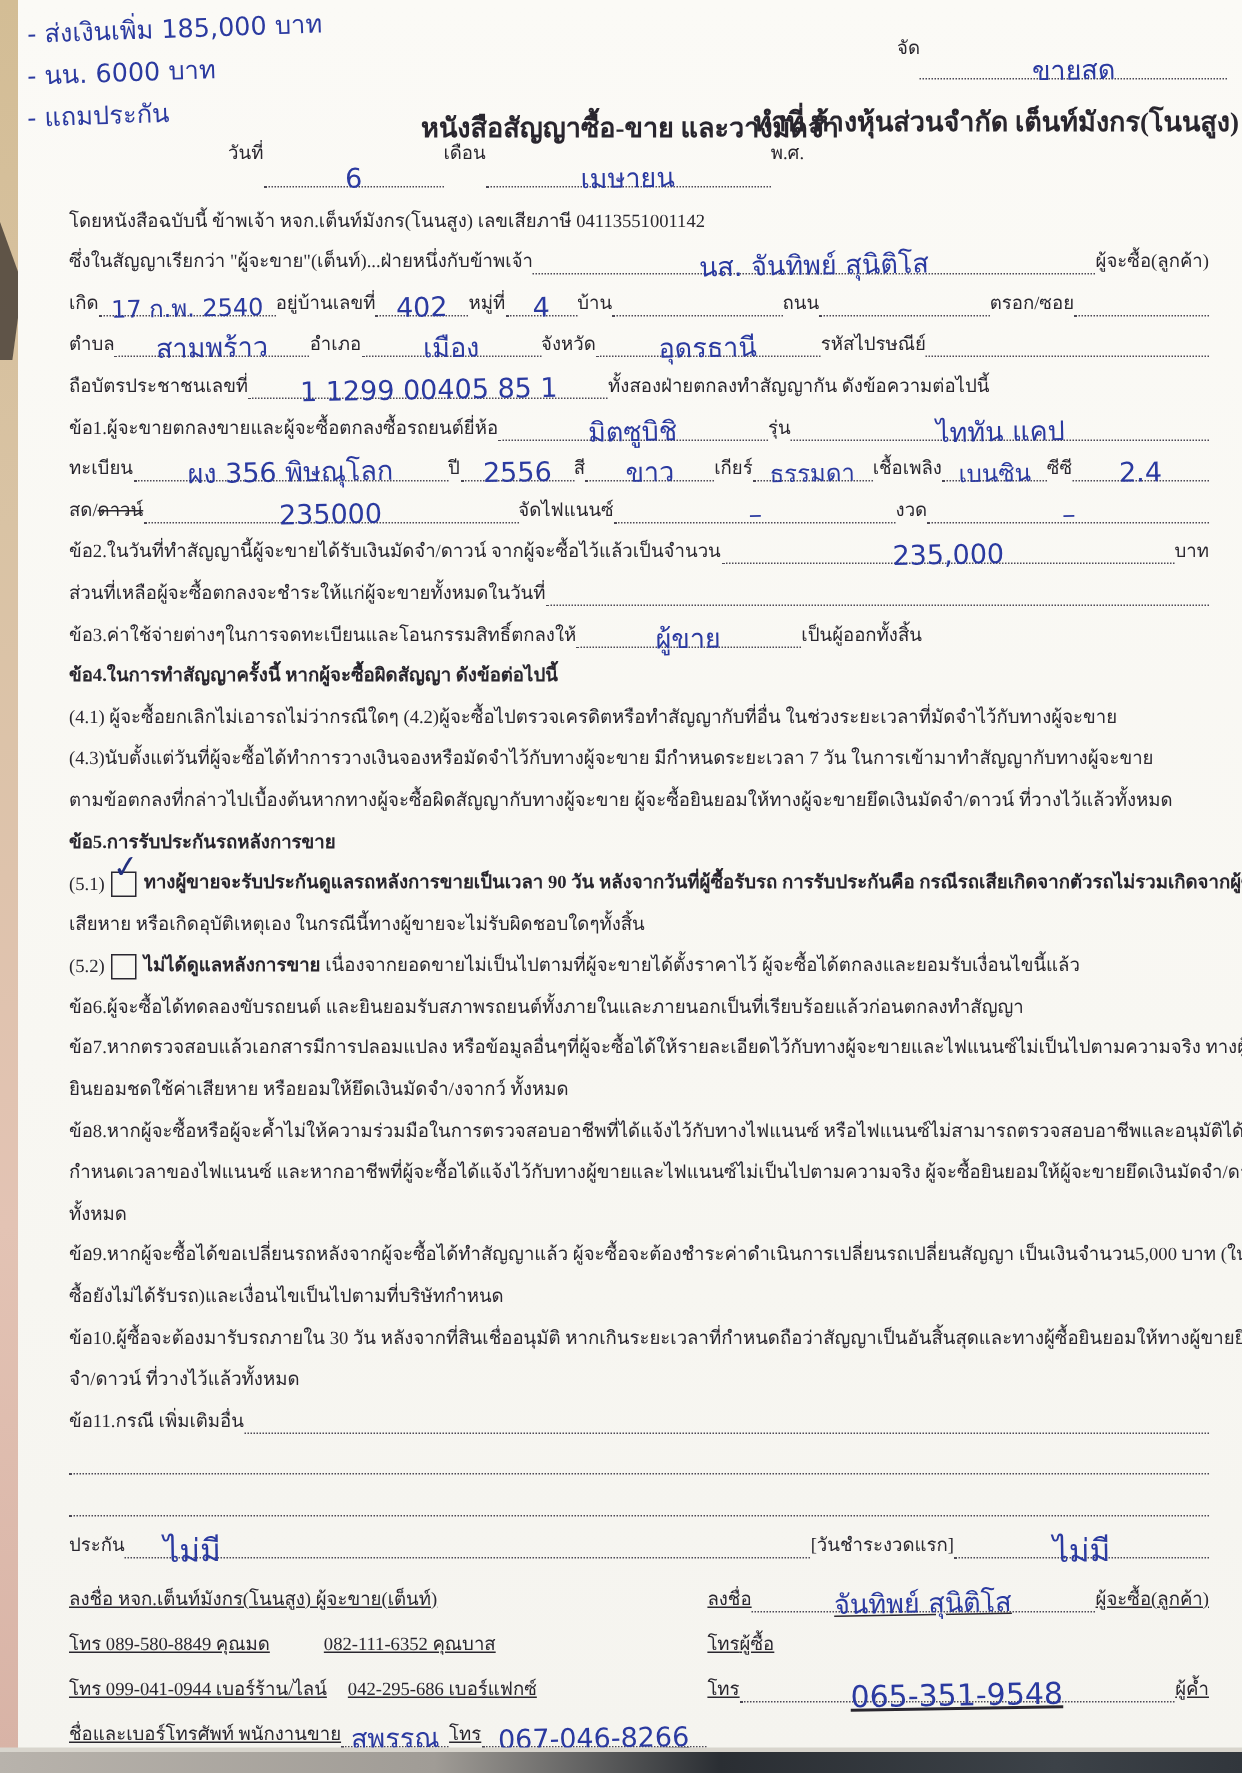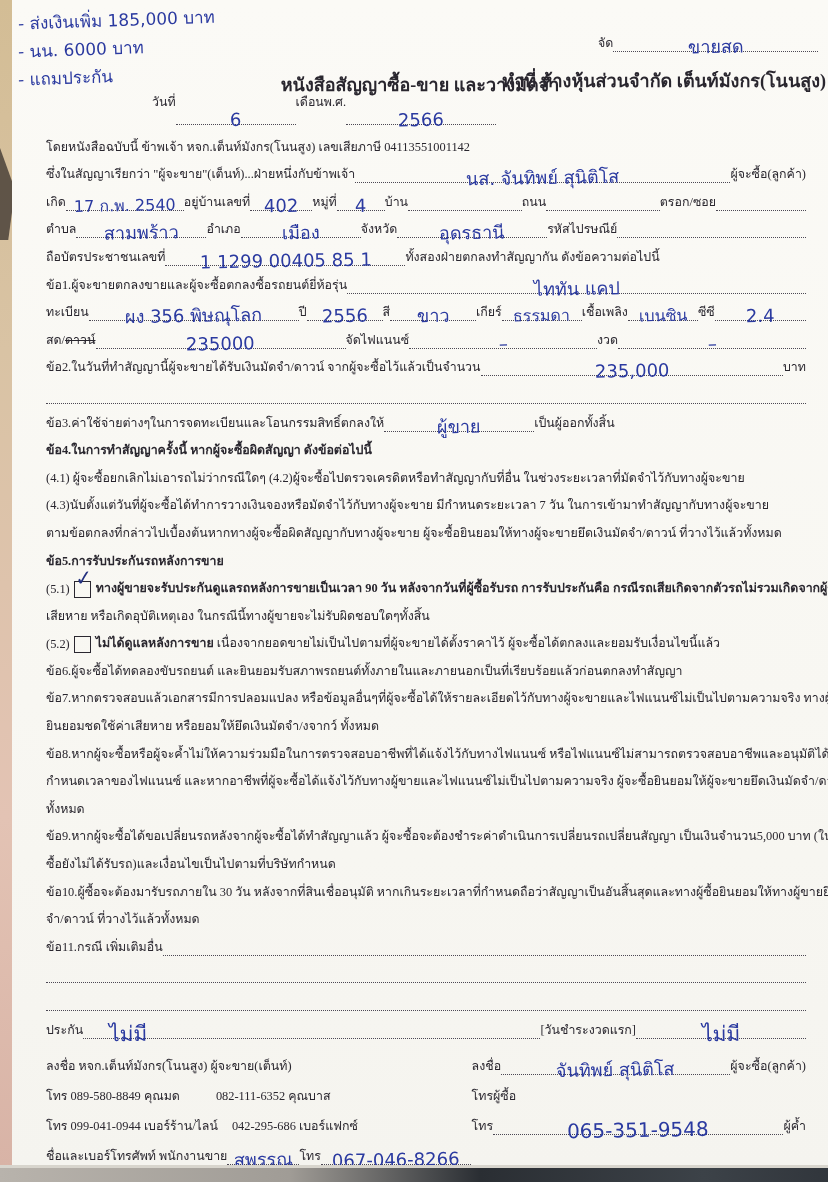--- a/index.html
+++ b/index.html
@@ -46,39 +46,39 @@
     margin-bottom:-3px;transform:rotate(-1deg);
     white-space:nowrap;
   }
   .hw.small{font-size:16px;}
   .b{font-weight:bold;}
   .strike{text-decoration:line-through;}
   .doc-title{
     position:absolute;left:50%;transform:translateX(-50%);top:30px;
     font-weight:bold;font-size:18px;white-space:nowrap;margin-top:40px;
   }
-  .filed{position:absolute;right:10px;top:22px;display:flex;align-items:flex-end;width:220px;height:30px;font-size:12.4px;}
+  .filed{position:absolute;right:10px;top:22px;display:flex;width:220px;height:30px;font-size:12.4px;}
   .made-at{position:absolute;right:2px;top:66px;font-size:18px;font-weight:bold;white-space:nowrap;}
   .date-line{position:absolute;left:140px;right:120px;top:92px;height:32px;display:flex;align-items:flex-start;font-size:12.4px;}
   .margin-notes{position:absolute;left:6px;top:12px;width:260px;}
   .margin-notes .hw{display:block;font-size:17px;margin-bottom:14px;transform:rotate(-2deg);text-align:left;}
   .bodyflow{position:absolute;left:34px;right:22px;top:128px;}
   .cbx{
     width:15px;height:15px;border:1.7px solid #2a2730;display:inline-block;
     position:relative;margin:0 5px -1px 4px;background:transparent;flex-shrink:0;
   }
   .cbx .mark{
     position:absolute;left:0px;top:-11px;font-size:21px;font-weight:bold;
     color:#23307f;margin:0;transform:rotate(-6deg);
   }
   .sig-block{display:flex;margin-top:6px;font-size:12.4px;}
   .sig-left{width:56%;}
   .sig-right{width:44%;}
   .sig-row{display:flex;align-items:flex-end;height:30px;white-space:nowrap;}
-  .sig-row > span{flex-shrink:0;}
+  .sig-row > span{flex-shrink:0;text-decoration:underline;}
   .sp{display:inline-block;width:36px;}
 </style>
 </head>
 <body>
 
 <div class="edge-left"></div>
 <div class="edge-wedge"></div>
 
 <div class="paper">
 
@@ -98,24 +98,24 @@
   </div>
 
   <div class="made-at">ทำที่ ห้างหุ้นส่วนจำกัด เต็นท์มังกร(โนนสูง)</div>
 
   <div class="date-line">
     <span>วันที่</span>
     <span class="u" style="width:120px">
       <span class="hw">6</span>
     </span>
     <span>เดือน</span>
+    <span class="u" style="width:190px">
+      <span class="hw">เมษายน</span>
+    </span>
     <span>พ.ศ.</span>
-    <span class="u" style="width:150px">
-      <span class="hw">2566</span>
-    </span>
   </div>
 
   <div class="bodyflow">
 
     <div class="line">
       <span>โดยหนังสือฉบับนี้ ข้าพเจ้า หจก.เต็นท์มังกร(โนนสูง) เลขเสียภาษี 04113551001142</span>
     </div>
 
     <div class="line">
       <span>ซึ่งในสัญญาเรียกว่า "ผู้จะขาย"(เต็นท์)...ฝ่ายหนึ่งกับข้าพเจ้า</span>
@@ -166,20 +166,23 @@
     <div class="line">
       <span>ถือบัตรประชาชนเลขที่</span>
       <span class="u" style="width:240px">
         <span class="hw">1 1299 00405 85 1</span>
       </span>
       <span>ทั้งสองฝ่ายตกลงทำสัญญากัน ดังข้อความต่อไปนี้</span>
     </div>
 
     <div class="line">
       <span>ข้อ1.ผู้จะขายตกลงขายและผู้จะซื้อตกลงซื้อรถยนต์ยี่ห้อ</span>
+      <span class="u grow">
+        <span class="hw">มิตซูบิชิ</span>
+      </span>
       <span>รุ่น</span>
       <span class="u grow" style="flex-grow:1.6">
         <span class="hw">ไททัน แคป</span>
       </span>
     </div>
 
     <div class="line">
       <span>ทะเบียน</span>
       <span class="u" style="width:210px">
         <span class="hw">ผง 356 พิษณุโลก</span>
@@ -224,20 +227,21 @@
 
     <div class="line">
       <span>ข้อ2.ในวันที่ทำสัญญานี้ผู้จะขายได้รับเงินมัดจำ/ดาวน์ จากผู้จะซื้อไว้แล้วเป็นจำนวน</span>
       <span class="u grow">
         <span class="hw">235,000</span>
       </span>
       <span>บาท</span>
     </div>
 
     <div class="line">
+      <span>ส่วนที่เหลือผู้จะซื้อตกลงจะชำระให้แก่ผู้จะขายทั้งหมดในวันที่</span>
       <span class="u grow"></span>
     </div>
 
     <div class="line">
       <span>ข้อ3.ค่าใช้จ่ายต่างๆในการจดทะเบียนและโอนกรรมสิทธิ์ตกลงให้</span>
       <span class="u" style="width:150px">
         <span class="hw">ผู้ขาย</span>
       </span>
       <span>เป็นผู้ออกทั้งสิ้น</span>
     </div>

